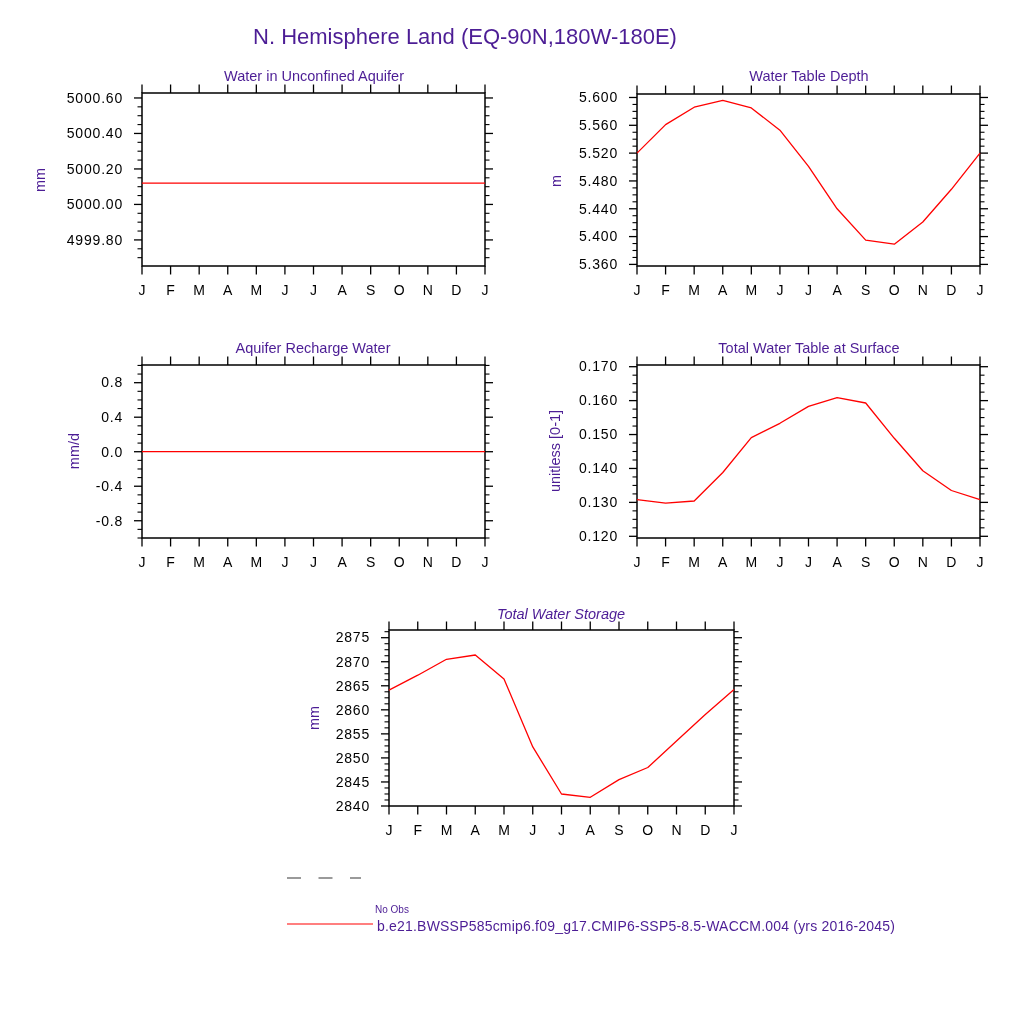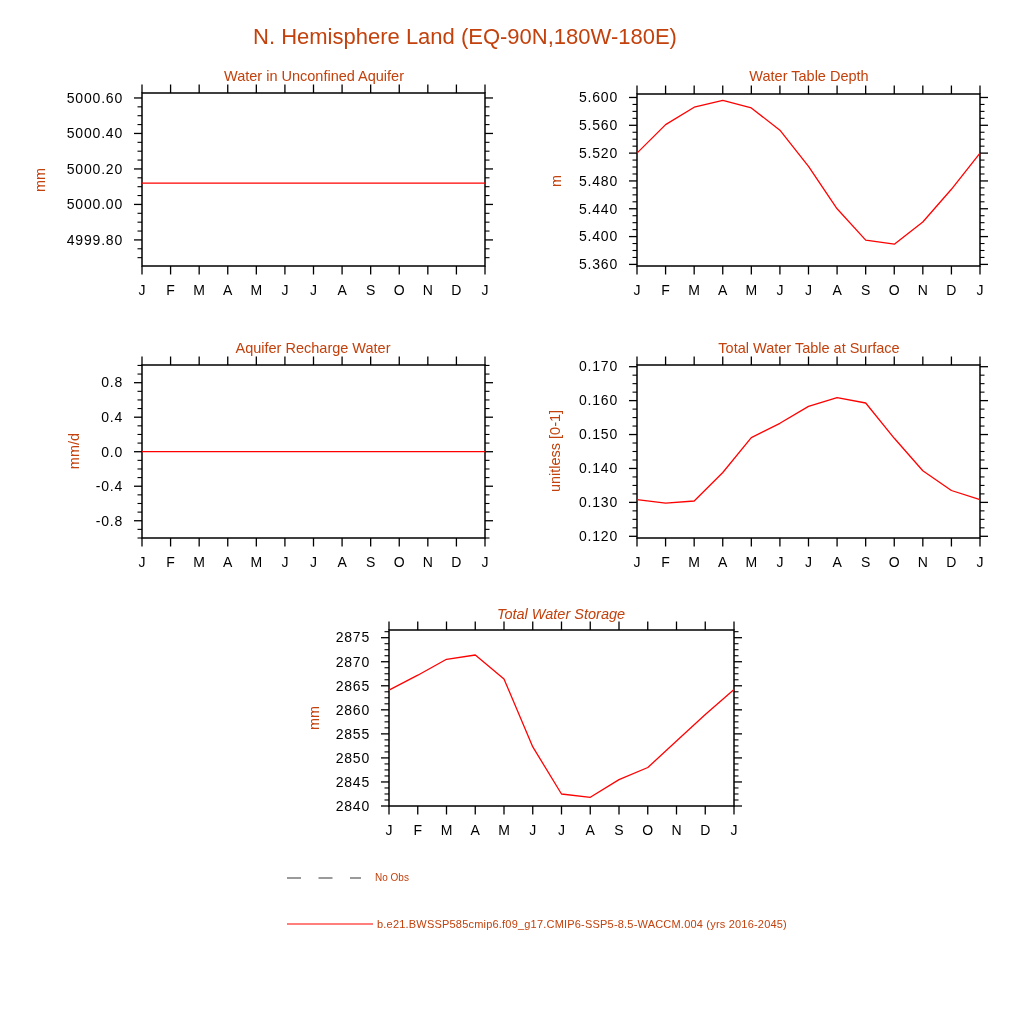--- a/index.html
+++ b/index.html
@@ -1,23 +1,23 @@
 <!DOCTYPE html>
 <html><head>
 <meta charset="utf-8">
 <style>
   html,body{margin:0;padding:0;background:#ffffff;}
   #canvas{position:relative;width:1024px;height:1024px;background:#ffffff;overflow:hidden;
-          font-family:"Liberation Sans","DejaVu Sans",sans-serif;color:#c2410c;}
+          font-family:"Liberation Sans","DejaVu Sans",sans-serif;color:#4c1d95;}
   .main-title{position:absolute;transform:translateX(-50%);font-size:22px;white-space:nowrap;}
   .panel-title{position:absolute;transform:translateX(-50%);font-size:14.5px;white-space:nowrap;}
   .ylab{position:absolute;transform:translate(-50%,-50%) rotate(-90deg);font-size:14.5px;white-space:nowrap;}
   .legend-label{position:absolute;white-space:nowrap;}
   .legend-label.noobs{font-size:10px;}
-  .legend-label.model{font-size:11px;letter-spacing:0.2px;}
+  .legend-label.model{font-size:14px;letter-spacing:0.2px;}
   svg{position:absolute;left:0;top:0;}
 </style>
 </head>
 <body>
 
 <div id="canvas">
 
   <div class="main-title" style="left:465px;top:24px;">N. Hemisphere Land (EQ-90N,180W-180E)</div>
 
   <div class="panel-title" style="left:314px;top:68px;">Water in Unconfined Aquifer</div>
@@ -510,15 +510,15 @@
         <line x1="384.5" y1="799.9890710382514" x2="389" y2="799.9890710382514" stroke="#000000" stroke-width="1.1"></line>
         <line x1="734" y1="799.9890710382514" x2="738.5" y2="799.9890710382514" stroke="#000000" stroke-width="1.1"></line>
         <polyline points="389.0,690.1 417.8,675.2 446.5,659.3 475.3,655.0 504.0,679.0 532.8,746.9 561.5,794.0 590.3,797.3 619.0,779.6 647.8,767.5 676.5,741.1 705.3,714.6 734.0,689.6" fill="none" stroke="#ff0000" stroke-width="1.3" stroke-linejoin="round"></polyline>
       </g>
       <g>
         <line x1="287" y1="878" x2="361" y2="878" stroke="#7a7a7a" stroke-width="1.6" stroke-dasharray="14 17.5"></line>
         <line x1="287" y1="924" x2="373" y2="924" stroke="#ff0000" stroke-width="1.2"></line>
       </g>
     </svg>
 
-  <div class="legend-label noobs" style="left:375px;top:872px;">No Obs</div>
+  <div class="legend-label noobs" style="left:375px;top:904px;">No Obs</div>
   <div class="legend-label model" style="left:377px;top:918px;">b.e21.BWSSP585cmip6.f09_g17.CMIP6-SSP5-8.5-WACCM.004 (yrs 2016-2045)</div>
 </div>
 
 </body></html>

